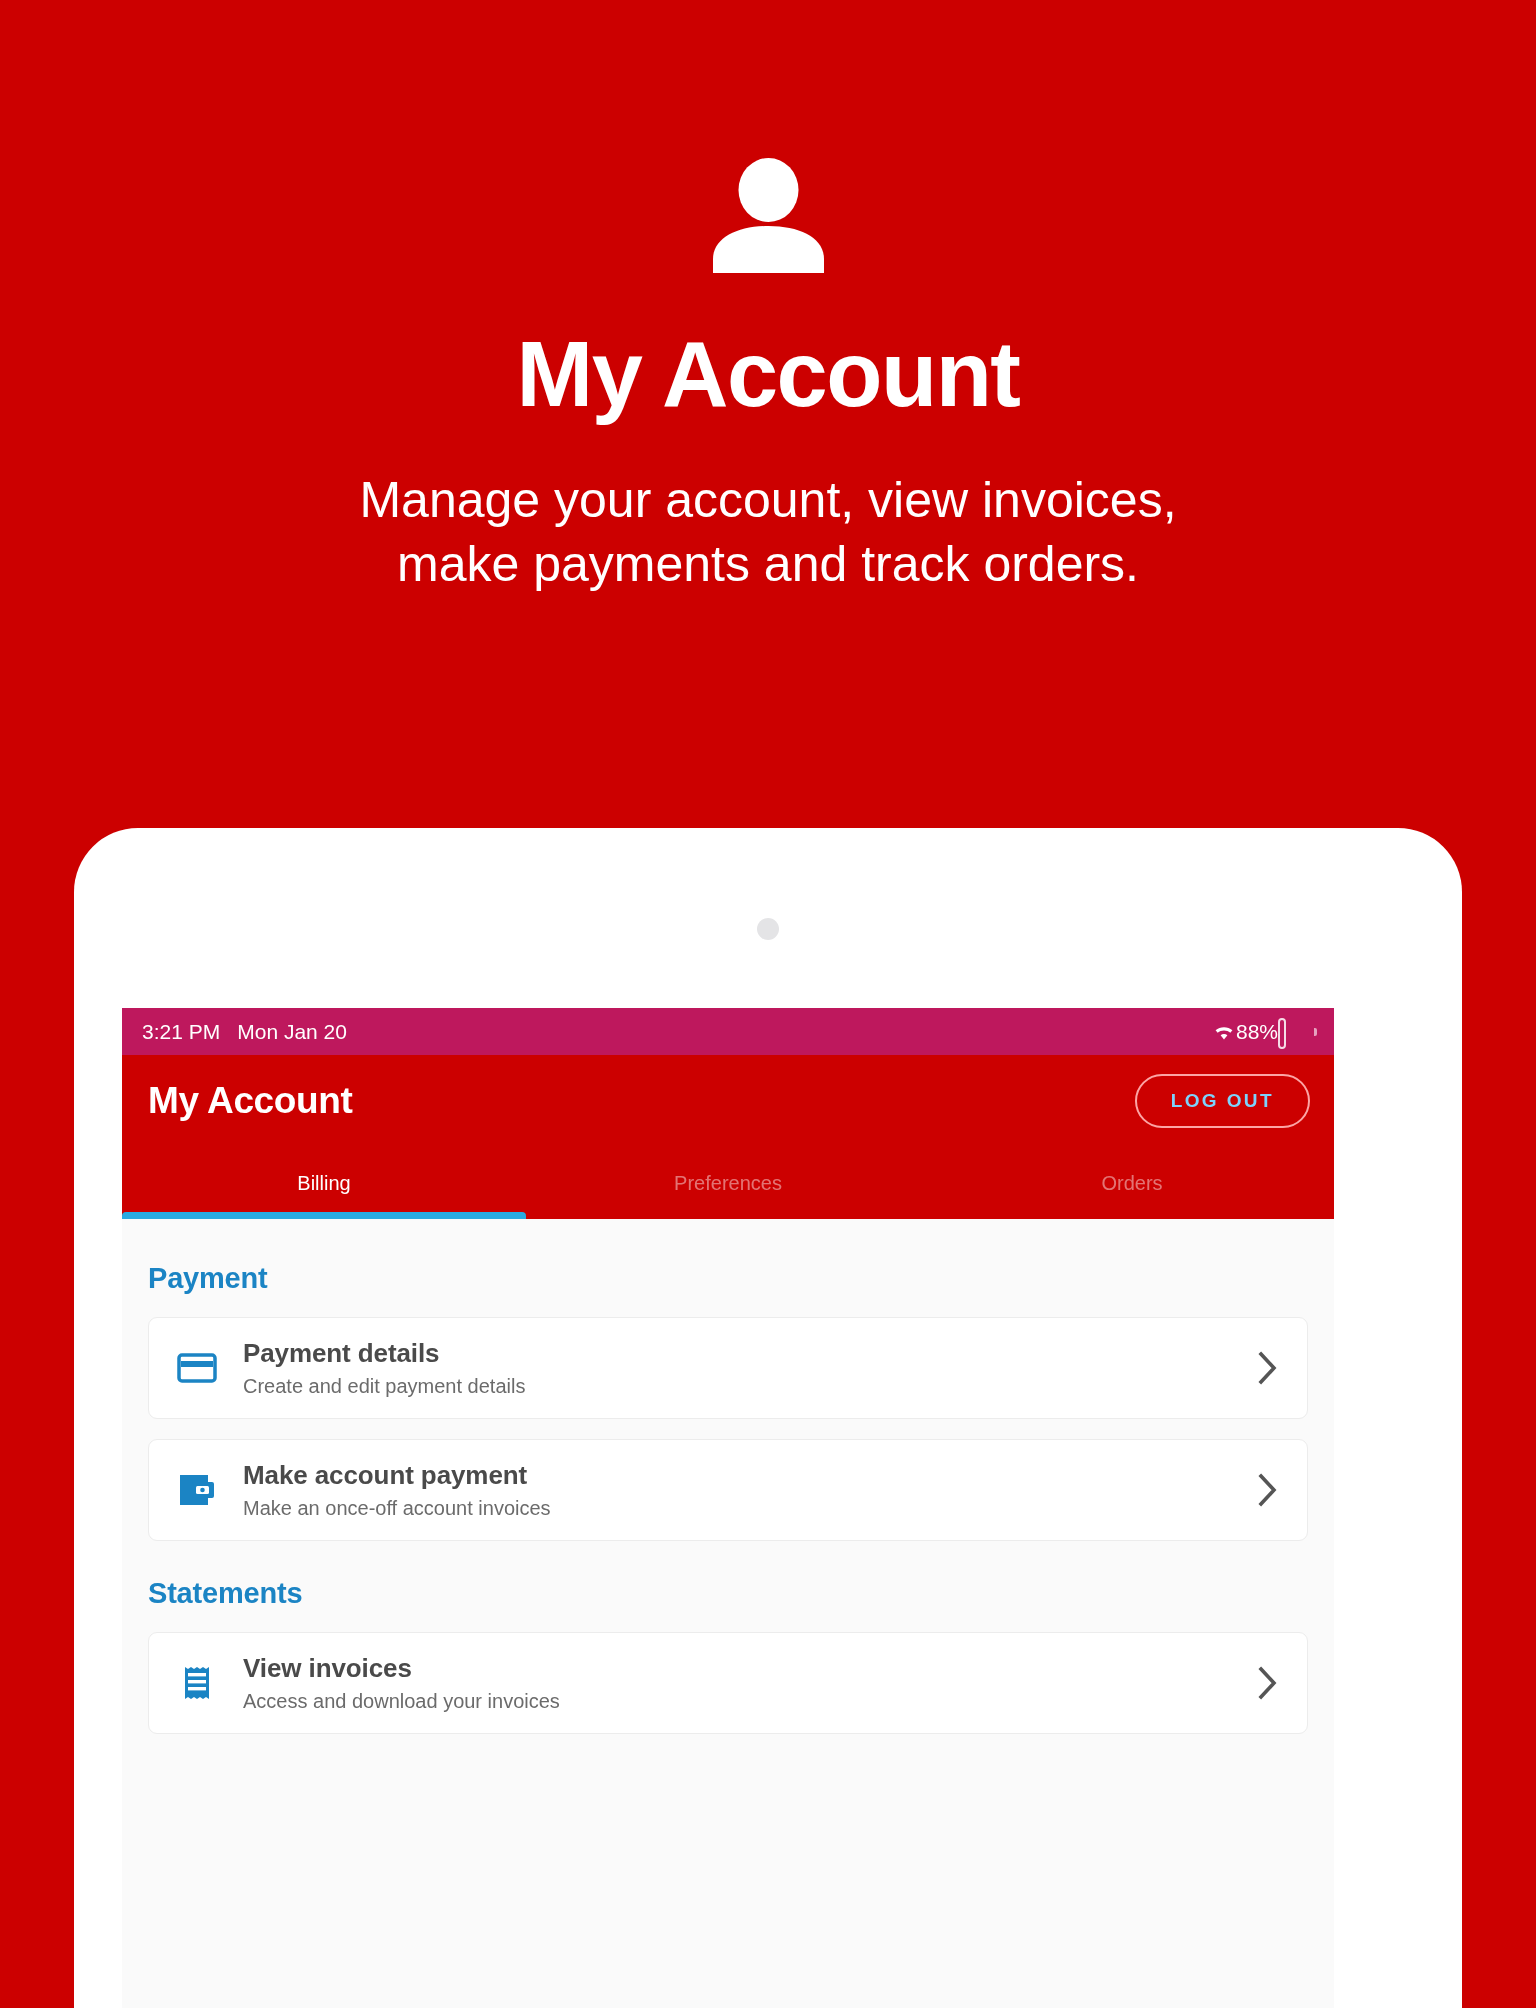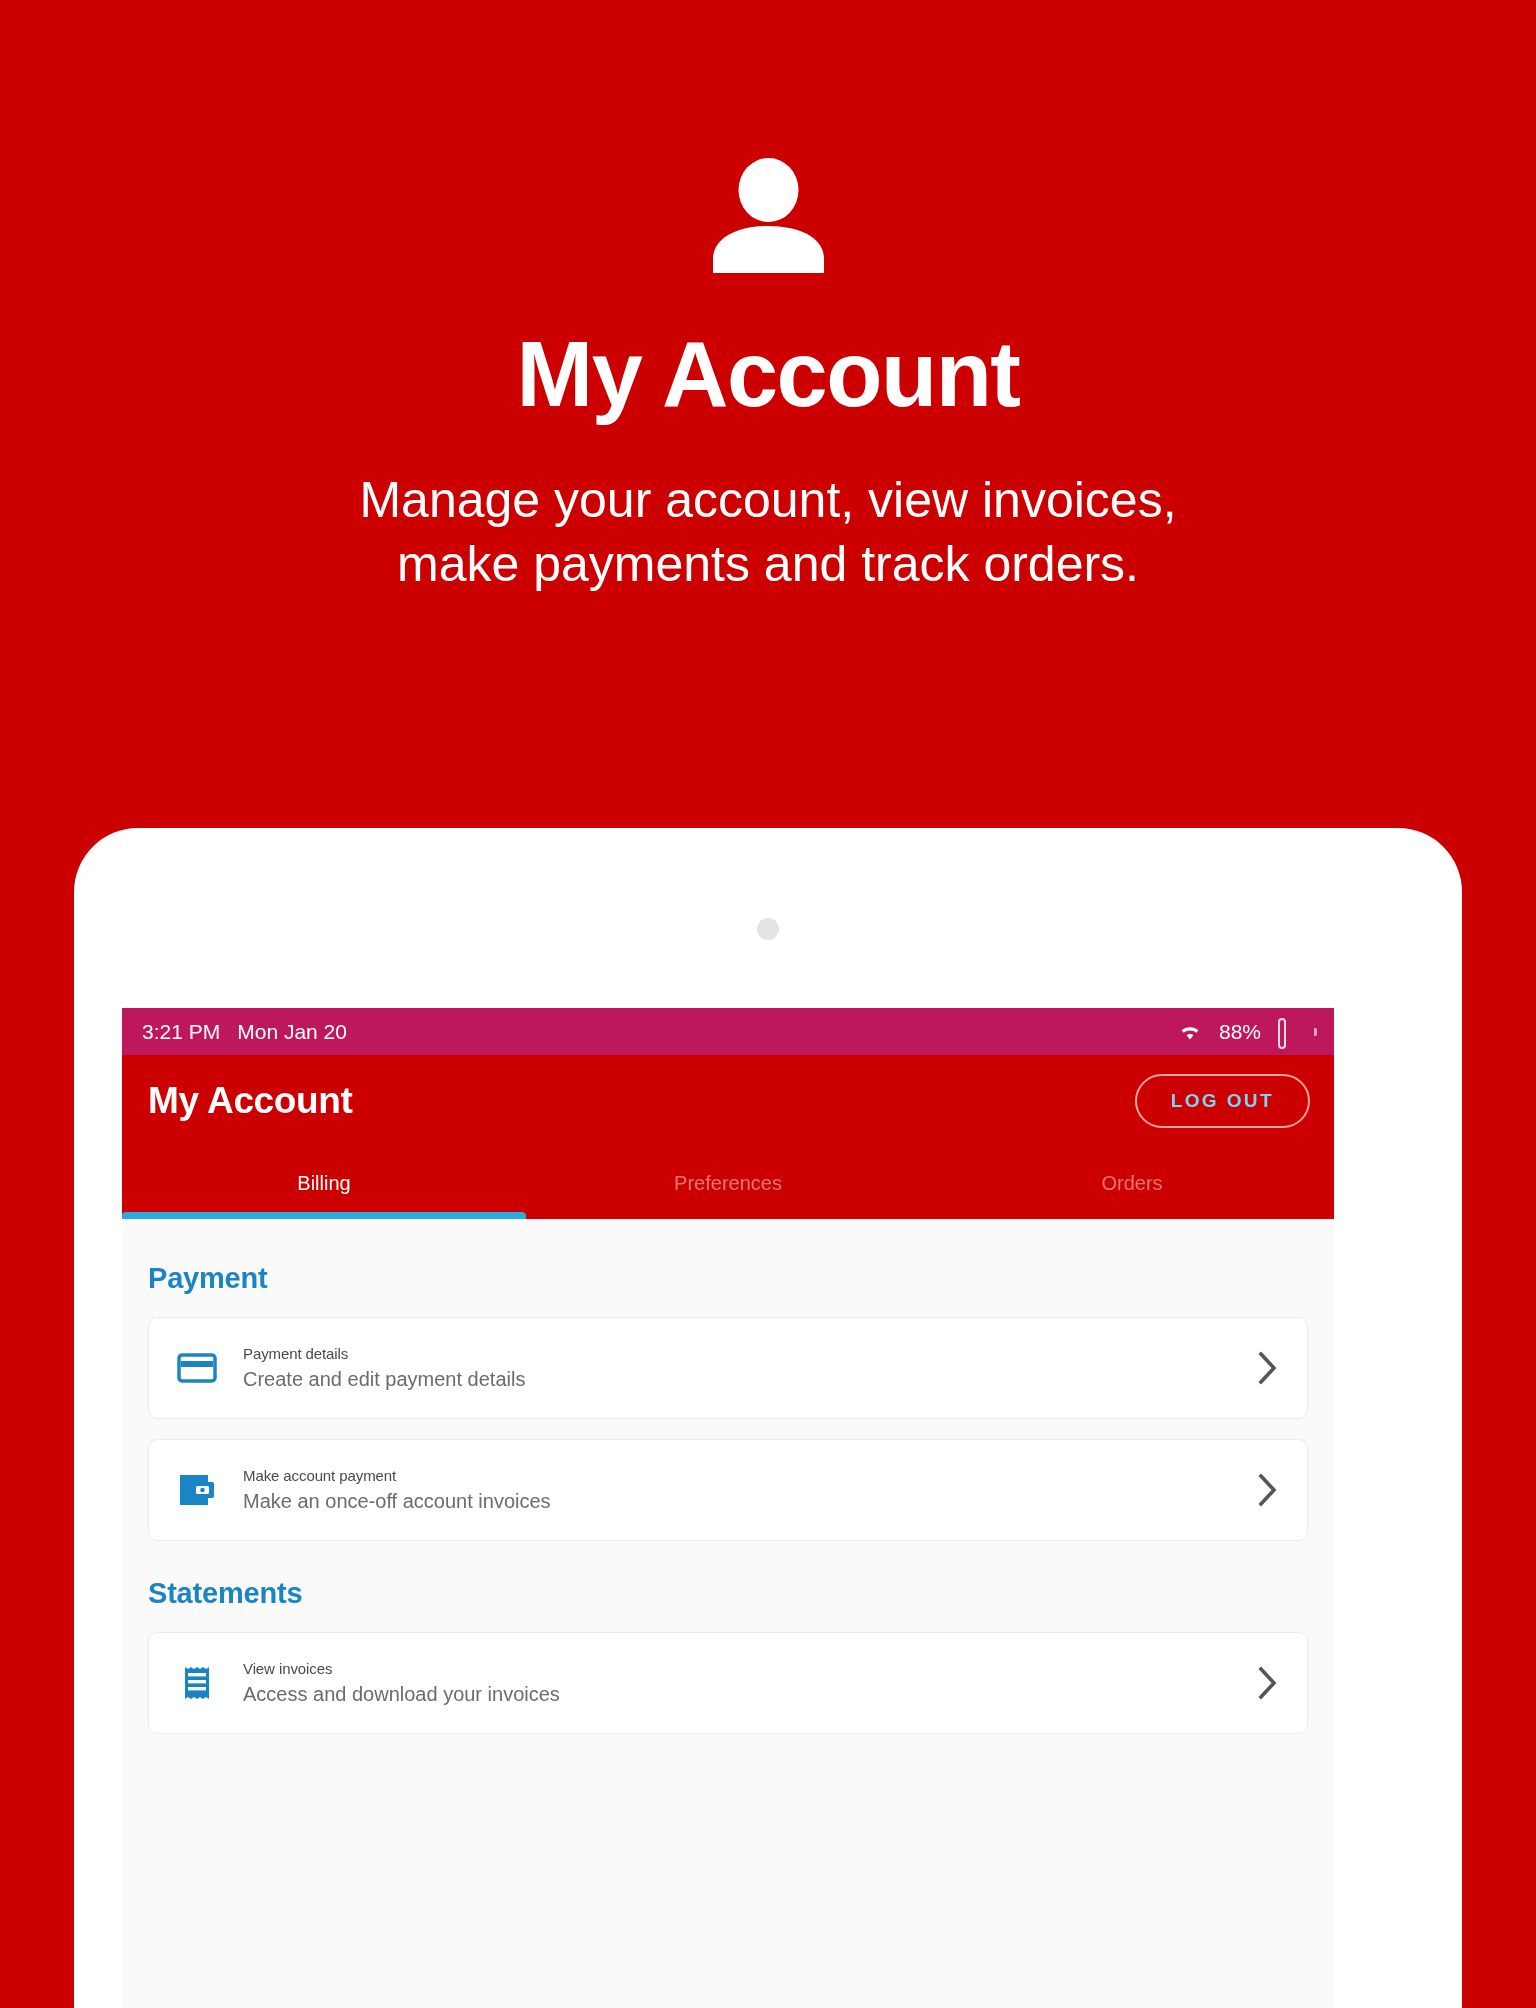--- a/index.html
+++ b/index.html
@@ -51,21 +51,21 @@
   }
 
   
   .statusbar {
     height:47px; background:#be185d; color:#fff;
     display:flex; align-items:center; justify-content:space-between;
     padding:0 18px 0 20px;
     font-size:21px; font-weight:500;
   }
   .sb-left { display:flex; gap:17px; }
-  .sb-right { display:flex; align-items:center; gap:17px; }
+  .sb-right { display:flex; align-items:center; gap:0; }
   .wifi-icon { width:24px; height:19px; }
   .battery-pct { font-size:21px; }
   .battery-icon { position:relative; width:38px; height:20px; }
   .battery-body {
     width:35px; height:20px; border:2px solid rgba(255,255,255,.85);
     border-radius:5px; padding:2px;
   }
   .battery-fill { width:100%; height:100%; background:#fff; border-radius:2px; }
   .battery-cap {
     position:absolute; right:-1px; top:6px;
@@ -124,21 +124,21 @@
     padding:0 22px 0 24px;
     margin-bottom:20px;
     cursor:pointer;
   }
   .card-icon {
     width:48px; min-width:48px; display:flex; align-items:center; justify-content:center;
     margin-right:22px;
   }
   .card-text { flex:1; }
   .card-title {
-    font-size:15px; font-weight:normal; color:#4a4a4a; letter-spacing:-.1px;
+    font-size:26px; font-weight:bold; color:#4a4a4a; letter-spacing:-.1px;
     margin-bottom:6px;
   }
   .card-desc { font-size:20px; color:#6b6b6b; font-weight:400; }
   .chevron { width:22px; height:34px; margin-right:6px; }
 </style>
 </head>
 <body>
 
 <div class="hero">
   <svg class="avatar-icon" viewBox="0 0 135 115">

